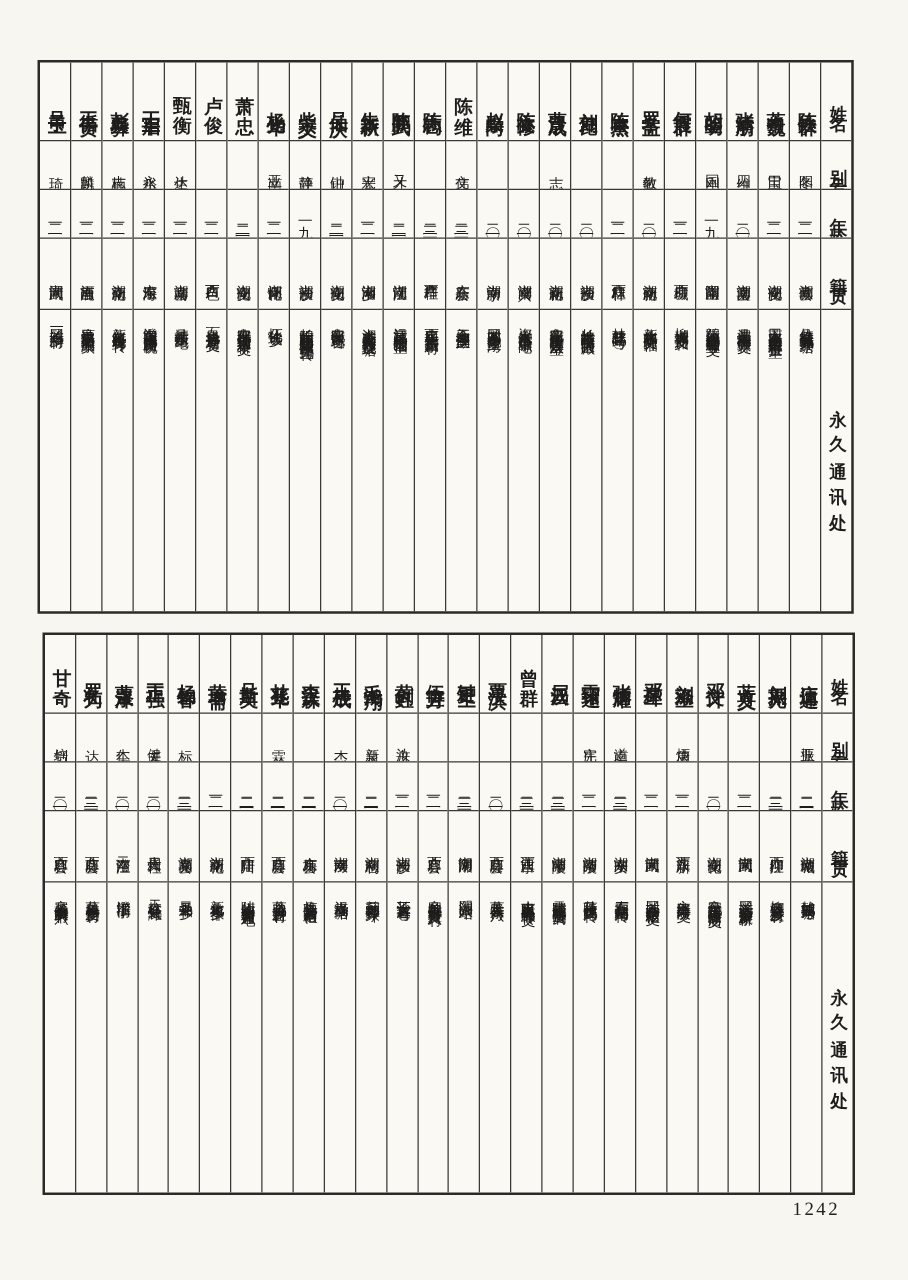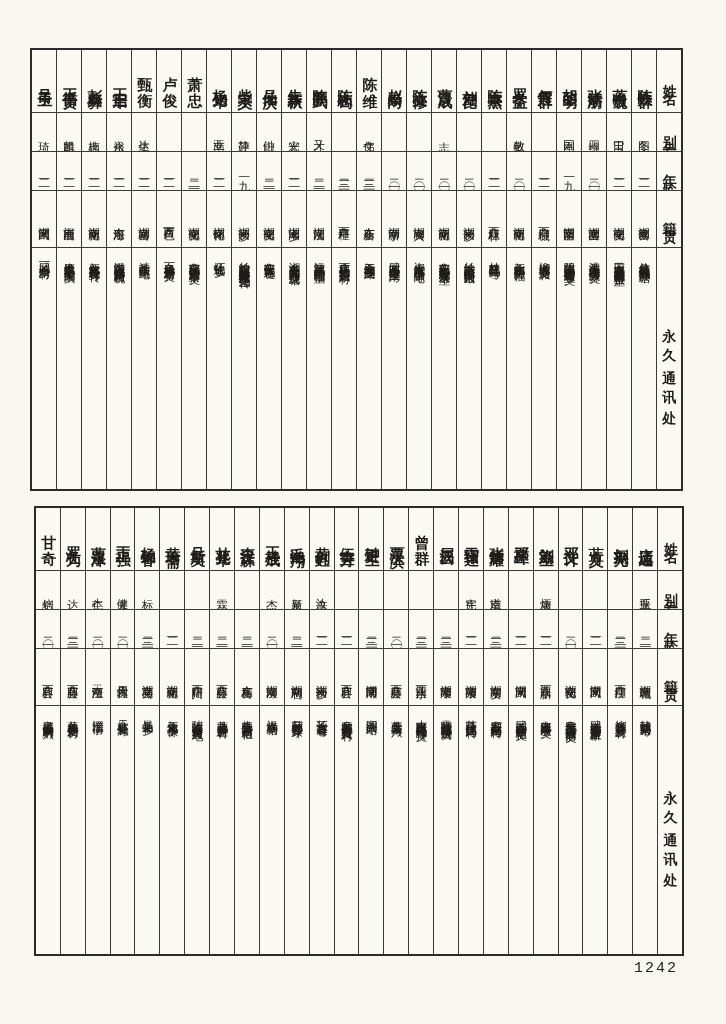--- a/index.html
+++ b/index.html
@@ -53,21 +53,21 @@
   .col.hdr .v{font-weight:bold;font-size:14px;}
   .col.hdr .r-name .v,
   .col.hdr .r-alias .v,
   .col.hdr .r-age .v,
   .col.hdr .r-native .v{letter-spacing:0.55em;}
   .col.hdr .r-addr{align-items:center;padding-top:0;}
   .col.hdr .r-addr .v{letter-spacing:1.5em;}
   .pageno{
     position:absolute;left:634px;top:960px;
     font-size:15px;letter-spacing:2px;color:#23221f;
-    font-family:Liberation Mono, monospace;
+    font-family:Liberation Serif, serif;
   }
 </style>
 </head>
 <body>
 
 <div class="dirtable" id="table-0">
   <div class="col hdr">
     <div class="cell r-name">
       <span class="v">姓名</span>
     </div>

